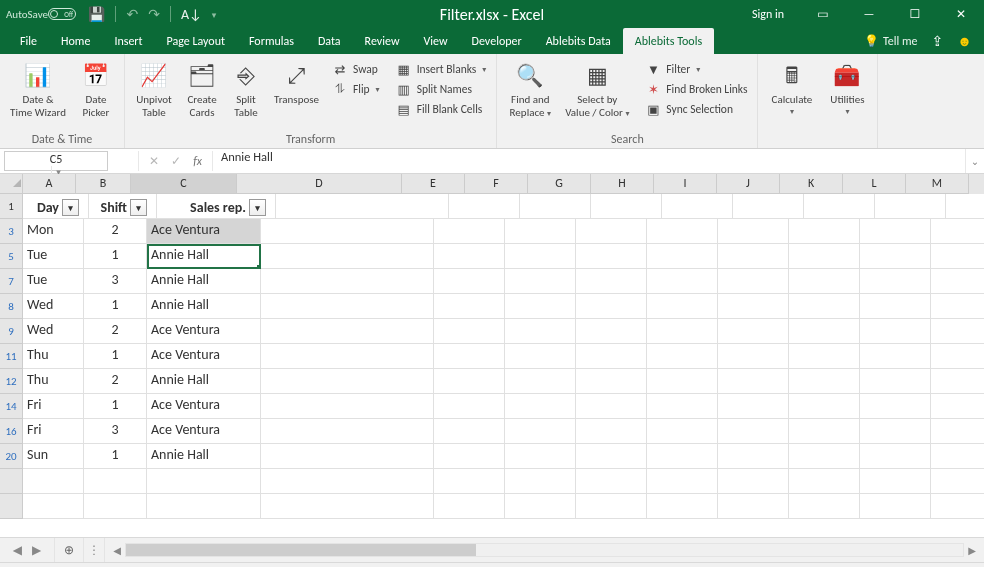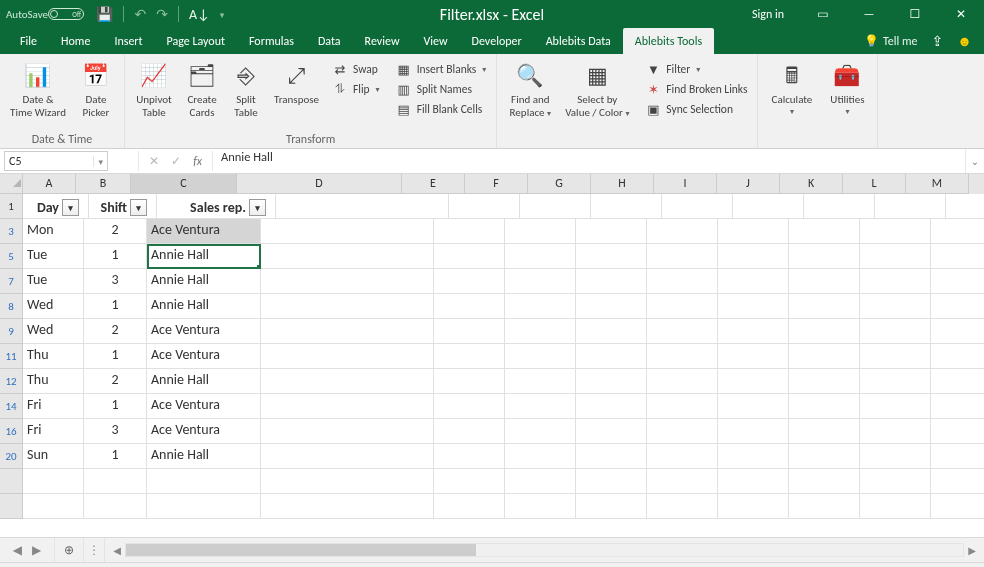--- a/index.html
+++ b/index.html
@@ -24,21 +24,21 @@
   }
   .title-bar .autosave {
     display: flex;
     align-items: center;
     gap: 0;
     padding: 0 6px;
     color: #cfe9d9;
     font-size: 11px;
   }
   .autosave-toggle {
-    width: 36px;
+    width: 28px;
     height: 12px;
     border: 1px solid #cfe9d9;
     border-radius: 7px;
     position: relative;
     display: inline-flex;
     align-items: center;
     justify-content: flex-end;
     font-size: 7px;
     padding-right: 2px;
     color: #cfe9d9;
@@ -211,20 +211,21 @@
   .name-box {
     width: 94px;
     border: 1px solid #ccc;
     margin: 2px 0 2px 4px;
     display: flex;
     align-items: center;
     justify-content: space-between;
     padding: 0 4px;
     font-size: 12px;
     background: #fff;
+    flex-direction: column;
   }
   .name-box .dd { border-left: 1px solid #e5e5e5; padding-left: 4px; color: #888; font-size: 9px; }
   .fx-btns {
     display: flex;
     align-items: center;
     gap: 12px;
     padding: 0 10px;
     color: #b7b7b7;
     border-right: 1px solid #e8e8e8;
     border-left: 1px solid #e8e8e8;
@@ -537,20 +538,21 @@
         <div class="small-btn">
           <span class="sico" style="color:#d05050">✶</span>
           <span>Find Broken Links</span>
         </div>
         <div class="small-btn">
           <span class="sico">▣</span>
           <span>Sync Selection</span>
         </div>
       </div>
     </div>
+    <div class="group-label">Search</div>
   </div>
 
   <div class="ribbon-group" style="border-right:1px solid #e0e0e0">
     <div class="group-body">
       <div class="big-btn" style="width:55px">
         <span class="big-icon">🖩</span>
         <span>Calculate</span>
         <span class="caret">▾</span>
       </div>
       <div class="big-btn" style="width:48px">

